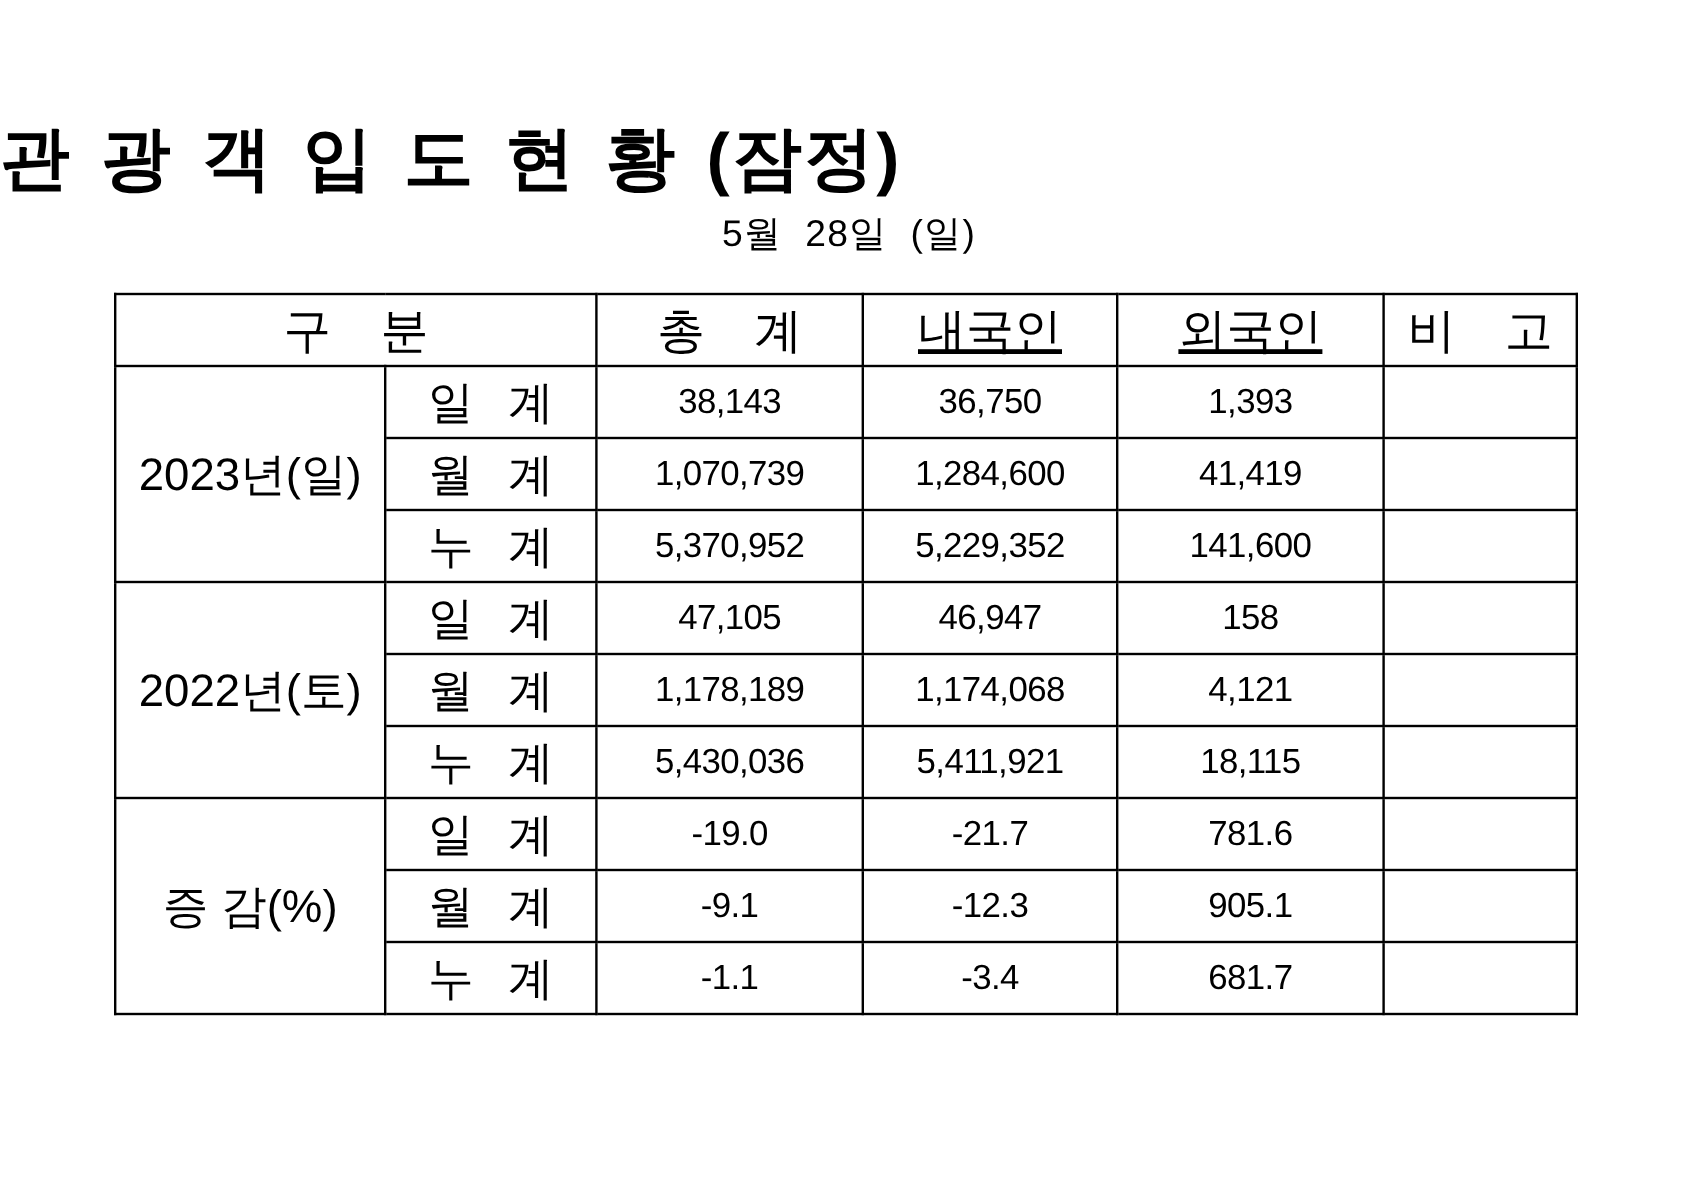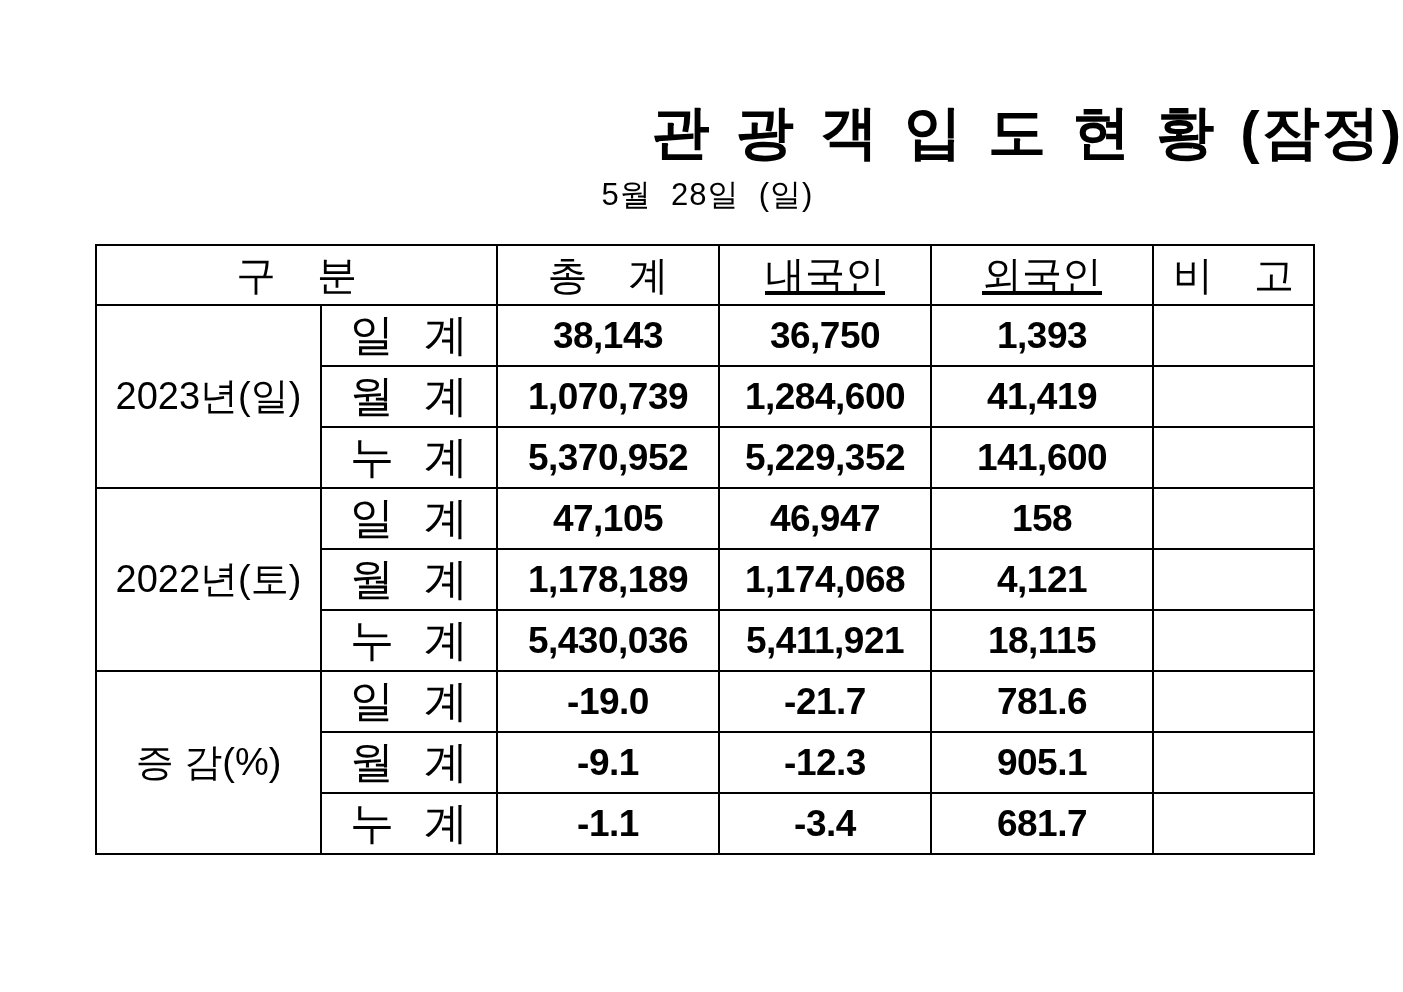--- a/index.html
+++ b/index.html
@@ -11,21 +11,21 @@
     color: #000000;
     font-family: "Liberation Sans", sans-serif;
     position: relative;
     overflow: hidden;
   }
   .doc-title {
     position: absolute;
     top: 94px;
     left: 0;
     width: 100%;
-    text-align: right;
+    text-align: left;
     font-size: 58px;
     font-weight: 700;
     letter-spacing: 2px;
     word-spacing: 6px;
     white-space: pre;
   }
   .report-date {
     position: absolute;
     top: 174px;
     left: 95px;
@@ -47,22 +47,22 @@
     border: 2px solid #000000;
     text-align: center;
     vertical-align: middle;
     padding: 0;
     overflow: hidden;
     white-space: pre;
   }
   td.hdr  { font-size: 40px; word-spacing: 30px; }
   td.name { font-size: 40px; text-decoration: underline; }
   td.grp  { font-size: 38px; letter-spacing: 0px; }
-  td.lbl  { font-size: 44px; word-spacing: 18px; margin-left: 10px; }
-  td.num  { font-size: 37px; font-weight: 700; letter-spacing: -0.5px; }
+  td.lbl  { font-size: 38px; word-spacing: 18px; margin-left: 10px; }
+  td.num  { font-size: 29px; font-weight: 400; letter-spacing: -0.5px; }
   td.note { font-size: 29px; }
 </style>
 </head>
 <body>
 
 <div class="doc-title">관 광 객 입 도 현 황 (잠정)</div>
 <div class="report-date">5월  28일  (일)</div>
 
 <table class="report">
   <colgroup>

